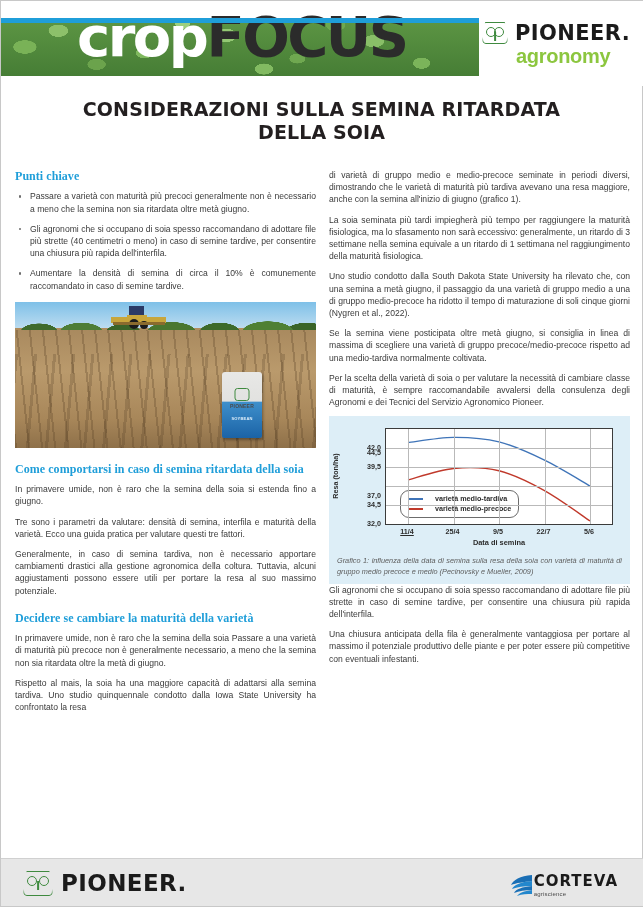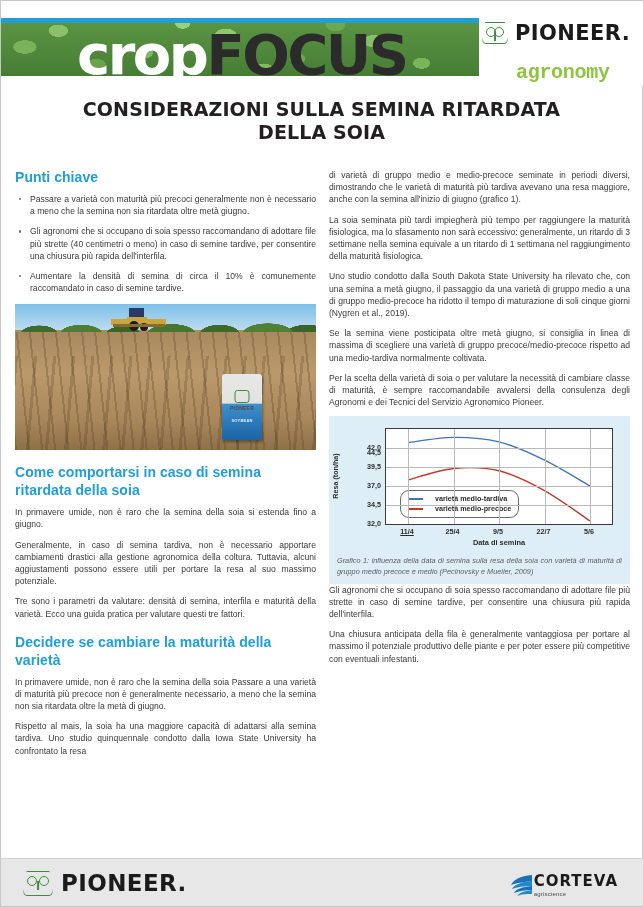--- a/index.html
+++ b/index.html
@@ -53,21 +53,20 @@
   .logo-word {
     position: absolute;
     left: 76px; top: 8px;
     font-family: "DejaVu Sans", sans-serif;
     font-weight: bold;
     font-size: 56px;
     letter-spacing: -2.5px;
     line-height: 1;
     z-index: 3;
     white-space: nowrap;
-    margin-top: 18px;
   }
   .logo-crop { color: #ffffff; }
   .logo-focus { color: #2b2b2b; }
 
   .pioneer-block { position: absolute; right: 12px; top: 20px; width: 150px; }
   .pioneer-row { display: flex; align-items: center; gap: 7px; }
   .pioneer-mark {
     width: 26px; height: 22px;
     border: 1.8px solid #3f8a3f;
     border-radius: 4px / 5px;
@@ -83,22 +82,22 @@
   .pioneer-mark::after  { right: 3px; }
   .pioneer-stem {
     position: absolute; left: 50%; top: 9px; transform: translateX(-50%);
     width: 1.8px; height: 9px; background: #3f8a3f;
   }
   .pioneer-name {
     font-family: "DejaVu Sans", sans-serif;
     font-weight: bold; font-size: 21px; letter-spacing: 0.4px; color: #1b1b1b;
   }
   .agronomy {
-    margin-top: 16px; margin-left: 34px;
-    font-family: Liberation Mono, monospace;
+    margin-top: 0; margin-left: 34px;
+    font-family: Liberation Sans, sans-serif;
     font-weight: bold; font-size: 20px; letter-spacing: -0.3px; color: #8cc63f;
   }
 
   
   .doc-title {
     text-align: center;
     font-family: "DejaVu Sans", sans-serif;
     font-weight: bold;
     font-size: 19px;
     line-height: 1.22;
@@ -115,23 +114,23 @@
     padding: 0 14px;
   }
   .col {
     position: absolute; top: 0; width: 301px;
   }
   .col-left  { left: 14px; }
   .col-right { left: 328px; }
 
   h2.sec {
     color: #1f9ed9;
-    font-family: Liberation Sans, sans-serif;
+    font-family: Liberation Serif, serif;
     font-weight: bold;
-    font-size: 14px;
+    font-size: 12px;
     line-height: 1.28;
     letter-spacing: 0.05px;
     margin-bottom: 6px;
   }
   p.body {
     font-size: 8.6px;
     line-height: 1.42;
     color: #3a3a3a;
     text-align: justify;
     margin-bottom: 8px;
@@ -353,45 +352,45 @@
         </svg>
         <div class="ph-bag">
           <div class="ph-bag-logo"></div>
           <div class="ph-bag-txt">PIONEER</div>
           <div class="ph-bag-txt2">SOYBEAN</div>
         </div>
       </div>
 
       <h2 class="sec">Come comportarsi in caso di semina ritardata della soia</h2>
       <p class="body">In primavere umide, non è raro che la semina della soia si estenda fino a giugno.</p>
+      <p class="body">Tre sono i parametri da valutare: densità di semina, interfila e maturità della varietà. Ecco una guida pratica per valutare questi tre fattori.</p>
       <p class="body">Generalmente, in caso di semina tardiva, non è necessario apportare cambiamenti drastici alla gestione agronomica della coltura. Tuttavia, alcuni aggiustamenti possono essere utili per portare la resa al suo massimo potenziale.</p>
-      <p class="body">Tre sono i parametri da valutare: densità di semina, interfila e maturità della varietà. Ecco una guida pratica per valutare questi tre fattori.</p>
 
       <h2 class="sec" style="margin-top:14px">Decidere se cambiare la maturità della varietà</h2>
       <p class="body">In primavere umide, non è raro che la semina della soia Passare a una varietà di maturità più precoce non è generalmente necessario, a meno che la semina non sia ritardata oltre la metà di giugno.</p>
       <p class="body">Rispetto al mais, la soia ha una maggiore capacità di adattarsi alla semina tardiva. Uno studio quinquennale condotto dalla Iowa State University ha confrontato la resa</p>
     </div>
 
     <div class="col col-right">
       <p class="body">di varietà di gruppo medio e medio-precoce seminate in periodi diversi, dimostrando che le varietà di maturità più tardiva avevano una resa maggiore, anche con la semina all'inizio di giugno (grafico 1).</p>
       <p class="body">La soia seminata più tardi impiegherà più tempo per raggiungere la maturità fisiologica, ma lo sfasamento non sarà eccessivo: generalmente, un ritardo di 3 settimane nella semina equivale a un ritardo di 1 settimana nel raggiungimento della  maturità fisiologica.</p>
-      <p class="body">Uno studio condotto dalla South Dakota State University ha rilevato che, con una semina a metà giugno, il passaggio da una varietà di gruppo medio a una di gruppo medio-precoce  ha ridotto il tempo di maturazione di soli cinque giorni (Nygren et al., 2019).</p>
+      <p class="body">Uno studio condotto dalla South Dakota State University ha rilevato che, con una semina a metà giugno, il passaggio da una varietà di gruppo medio a una di gruppo medio-precoce  ha ridotto il tempo di maturazione di soli cinque giorni (Nygren et al., 2022).</p>
       <p class="body">Se la semina viene posticipata oltre metà giugno, si consiglia in linea di massima di scegliere una varietà di gruppo precoce/medio-precoce rispetto ad una medio-tardiva normalmente coltivata.</p>
       <p class="body">Per la scelta della varietà di soia o per valutare la necessità di cambiare classe di maturità, è sempre raccomandabile avvalersi della consulenza degli Agronomi e dei Tecnici del Servizio Agronomico Pioneer.</p>
 
       <div class="chart-card">
         <div class="chart-area">
           <div class="chart-ylabel-wrap">
             <div class="chart-ylabel">Resa (ton/ha)</div>
           </div>
           <div class="yticks" id="yticks">
               <div class="ytick" style="top: 8px; margin-top: 16px;">44,5</div>
               <div class="ytick" style="top: 19px;">42,0</div>
               <div class="ytick" style="top: 38px;">39,5</div>
-              <div class="ytick" style="top: 57px;">37,0</div>
+              <div class="ytick" style="top: 67px;">37,0</div>
               <div class="ytick" style="top: 76px;">34,5</div>
               <div class="ytick" style="top: 95px;">32,0</div>
             </div>
           <div class="plot" id="plot">
             <svg id="curves" width="226" height="95" viewBox="0 0 226 95" style="position:absolute;left:0;top:0">
                 <path d="M22,13.679999999999978 C29.583333333333332,12.793333333333317 52.333333333333336,8.486666666666673 67.5,8.360000000000014 C82.66666666666667,8.233333333333354 97.83333333333333,9.120000000000017 113,12.920000000000016 C128.16666666666666,16.720000000000013 143.33333333333334,23.81333333333334 158.5,31.160000000000004 C173.66666666666666,38.50666666666667 196.41666666666666,52.693333333333335 204,57" fill="none" stroke="#3f74b8" stroke-width="1.4"></path>
                 <path d="M22,50.92000000000002 C29.583333333333332,49.020000000000024 52.333333333333336,41.04000000000003 67.5,39.520000000000024 C82.66666666666667,38.00000000000002 97.83333333333333,38.126666666666665 113,41.8 C128.16666666666666,45.47333333333333 143.33333333333334,53.20000000000001 158.5,61.56000000000001 C173.66666666666666,69.92000000000002 196.41666666666666,86.89333333333335 204,91.96000000000001" fill="none" stroke="#c0392b" stroke-width="1.4"></path>
               </svg>
             <div class="legend">
               <div class="legend-row">

